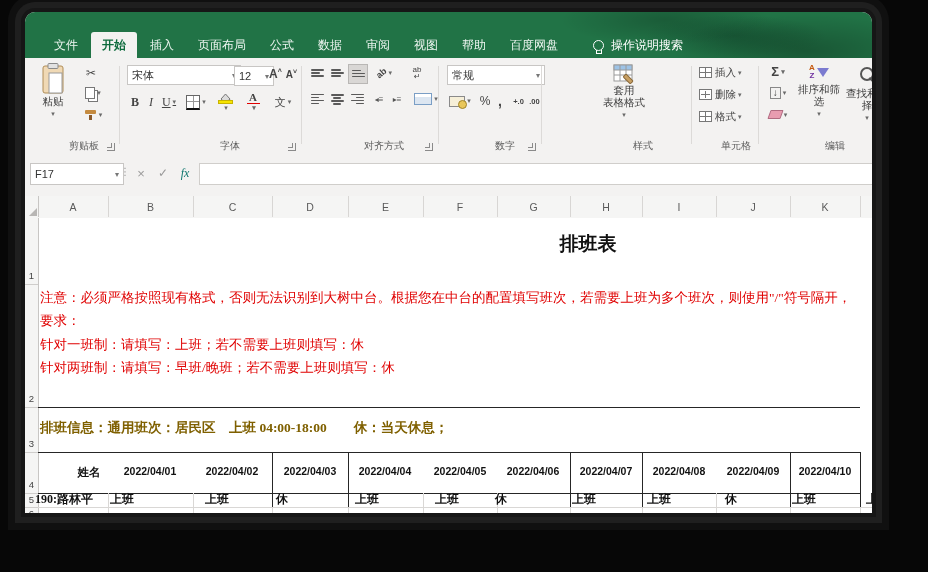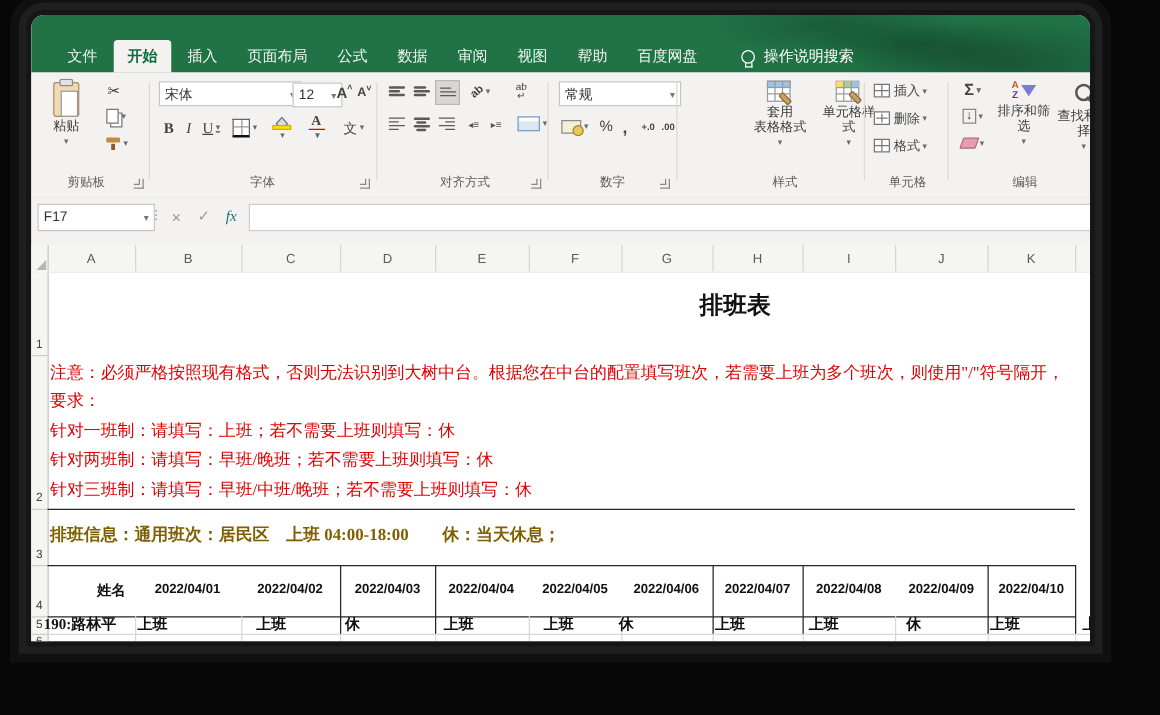--- a/index.html
+++ b/index.html
@@ -17,21 +17,21 @@
     radial-gradient(130px 30px at 710px 24px, rgba(10,50,32,.35), transparent 70%);}
   .tabs{position:absolute;left:18px;bottom:0;height:26px;display:flex;align-items:stretch;gap:2px;}
   .tab{display:flex;align-items:center;padding:0 11px;color:#eef6f1;font-size:12px;white-space:nowrap;cursor:default;}
   .tab.active{background:#f3f2f1;color:#0e6b3d;font-weight:bold;border-radius:3px 3px 0 0;}
   .tellme{display:flex;align-items:center;gap:7px;margin-left:22px;color:#fff;font-size:12px;}
   .bulb{width:9px;height:9px;border:1.5px solid #fff;border-radius:50%;position:relative;display:inline-block;}
   .bulb::after{content:"";position:absolute;left:2px;top:9px;width:4px;height:3px;border-bottom:1.5px solid #fff;border-left:1.5px solid #fff;border-right:1.5px solid #fff;}
   
   .ribbon{left:0;top:46px;width:847px;height:100px;background:#f3f2f1;border-bottom:1px solid #d3d1cf;}
   .sep{position:absolute;top:8px;height:78px;width:1px;background:#dcdad8;}
-  .glabel{position:absolute;bottom:5px;font-size:10px;color:#5c5c5c;text-align:center;white-space:nowrap;}
+  .glabel{position:absolute;bottom:5px;font-size:10px;color:#5c5c5c;text-align:right;white-space:nowrap;}
   .dlg{position:absolute;bottom:7px;width:7px;height:7px;border-right:1.5px solid #8a8a8a;border-bottom:1.5px solid #8a8a8a;}
   .dlg::before{content:"";position:absolute;right:2px;bottom:2px;width:4px;height:4px;border-right:1.5px solid #8a8a8a;border-bottom:1.5px solid #8a8a8a;transform:rotate(0deg);}
   .dd::after{content:"▾";font-size:7px;color:#6a6a6a;margin-left:2px;}
   .ddu::after{content:"▾";font-size:7px;color:#6a6a6a;display:block;text-align:center;margin-top:1px;}
   .ib{display:flex;align-items:center;justify-content:center;color:#444;}
   .box{background:#fff;border:1px solid #c8c6c4;display:flex;align-items:center;font-size:11px;color:#333;padding:0 4px;}
   .box .arrow{margin-left:auto;font-size:8px;color:#777;}
   .bigbtn{position:absolute;display:flex;flex-direction:column;align-items:center;font-size:10.5px;color:#3b3b3b;text-align:center;line-height:12px;}
   .lines-ic{display:inline-block;}
   .lines-ic i{display:block;height:1.5px;background:#5a5a5a;margin-bottom:1.5px;border-radius:1px;}
@@ -267,34 +267,20 @@
         <rect x="1" y="1" width="18" height="16" fill="#fff" stroke="#9a9a9a"></rect>
             <rect x="1" y="1" width="18" height="5" fill="#9dc3e6" stroke="#9a9a9a"></rect>
         <line x1="7" y1="1" x2="7" y2="17" stroke="#9a9a9a"></line>
             <line x1="13" y1="1" x2="13" y2="17" stroke="#9a9a9a"></line>
             <line x1="1" y1="11" x2="19" y2="11" stroke="#9a9a9a"></line>
         <rect x="13" y="10" width="10" height="4" rx="1" transform="rotate(45 13 10)" fill="#c9a063" stroke="#8a6a3a"></rect>
       </svg>
       <span>套用</span>
       <span class="ddu">表格格式</span>
     </div>
-    <div class="bigbtn" style="left:628px;top:6px;width:52px;">
-      <svg width="22" height="20" viewBox="0 0 22 20">
-        <rect x="1" y="1" width="18" height="16" fill="#fff" stroke="#9a9a9a"></rect>
-        <rect x="1" y="1" width="6" height="5" fill="#ffd966"></rect>
-            <rect x="7" y="1" width="6" height="5" fill="#a9d18e"></rect>
-            <rect x="13" y="1" width="6" height="5" fill="#9dc3e6"></rect>
-        <line x1="7" y1="1" x2="7" y2="17" stroke="#9a9a9a"></line>
-            <line x1="13" y1="1" x2="13" y2="17" stroke="#9a9a9a"></line>
-            <line x1="1" y1="6" x2="19" y2="6" stroke="#9a9a9a"></line>
-            <line x1="1" y1="11" x2="19" y2="11" stroke="#9a9a9a"></line>
-        <rect x="14" y="9" width="10" height="4" rx="1" transform="rotate(45 14 9)" fill="#c9a063" stroke="#8a6a3a"></rect>
-      </svg>
-      <span class="ddu">单元格样式</span>
-    </div>
     <div class="glabel" style="left:578px;width:50px;">样式</div>
     <div class="sep" style="left:666px;"></div>
 
     <div class="a ib dd" style="left:674px;top:7px;width:52px;height:15px;font-size:10.5px;justify-content:flex-start;">
       <span class="gridic" style="margin-right:3px;"></span>
       <span>插入</span>
     </div>
     <div class="a ib dd" style="left:674px;top:29px;width:52px;height:15px;font-size:10.5px;justify-content:flex-start;">
       <span class="gridic" style="margin-right:3px;box-shadow:inset 0 0 0 1px #fff;"></span>
       <span>删除</span>
@@ -380,21 +366,20 @@
     <div class="gsep" style="top:275px;"></div>
     <div class="gsep" style="top:289px;"></div>
 
     <div class="title serif" style="left:563px;">排班表</div>
 
     <div class="notes serif">
       <div>注意：必须严格按照现有格式，否则无法识别到大树中台。根据您在中台的配置填写班次，若需要上班为多个班次，则使用"/"符号隔开，</div>
       <div>要求：</div>
       <div>针对一班制：请填写：上班；若不需要上班则填写：休</div>
       <div>针对两班制：请填写：早班/晚班；若不需要上班则填写：休</div>
-      <div>针对三班制：请填写：早班/中班/晚班；若不需要上班则填写：休</div>
     </div>
 
     <div class="sched serif">排班信息：通用班次：居民区　上班 04:00-18:00　　休：当天休息；</div>
 
     <div class="hl" style="top:189px;"></div>
     <div class="hl" style="top:234px;"></div>
     <div class="hl" style="top:275px;"></div>
     <div class="ghl" style="top:289px;"></div>
     <div class="gvl" style="left:83px;top:275px;height:20px;"></div>
     <div class="gvl" style="left:168px;top:275px;height:20px;"></div>

